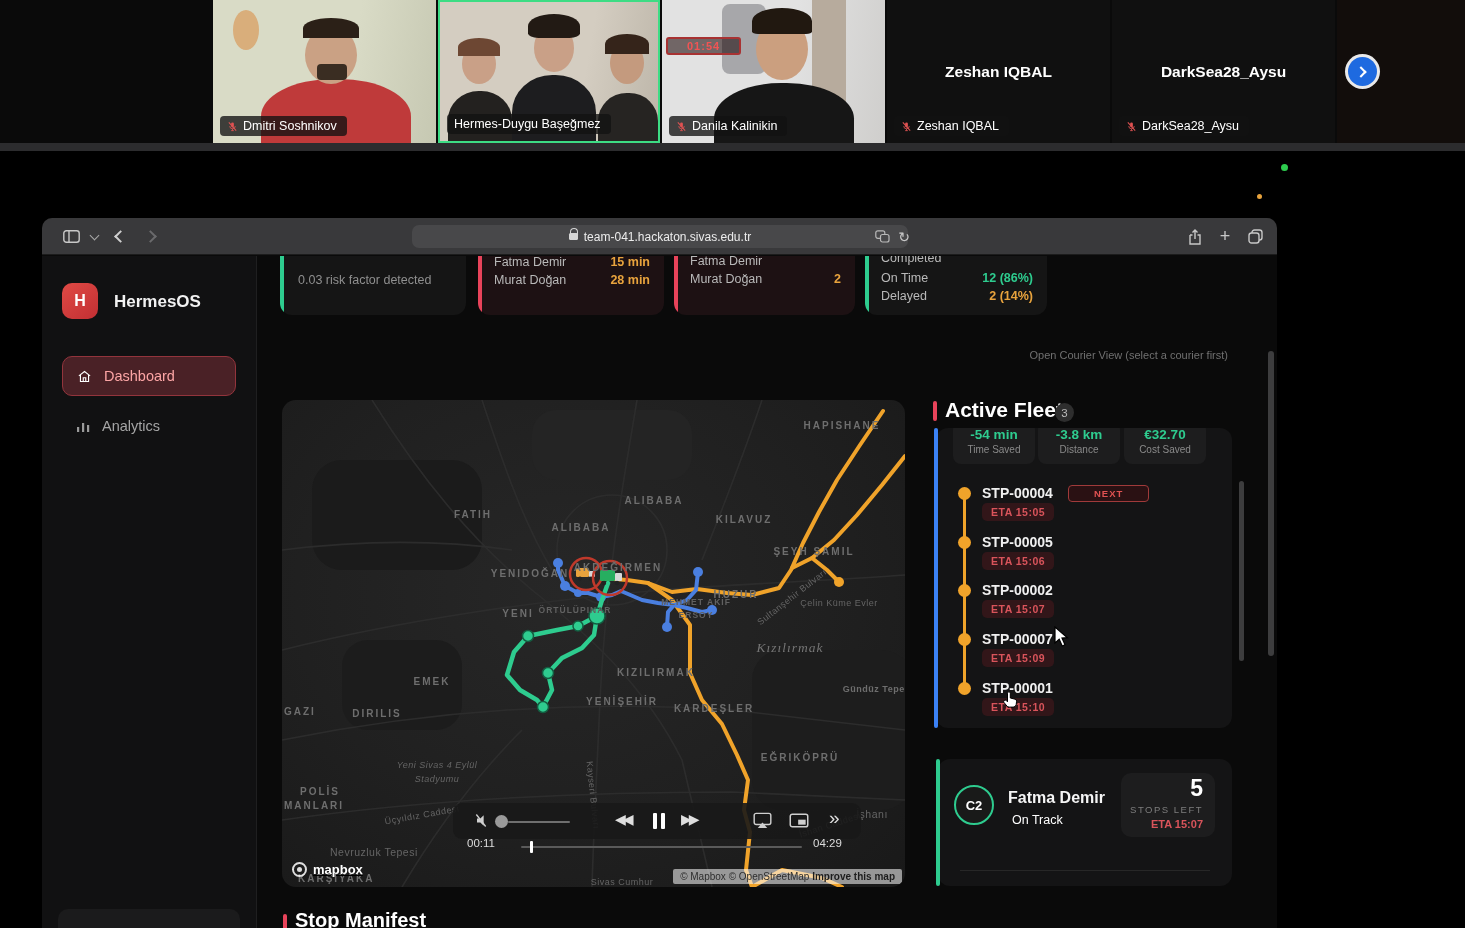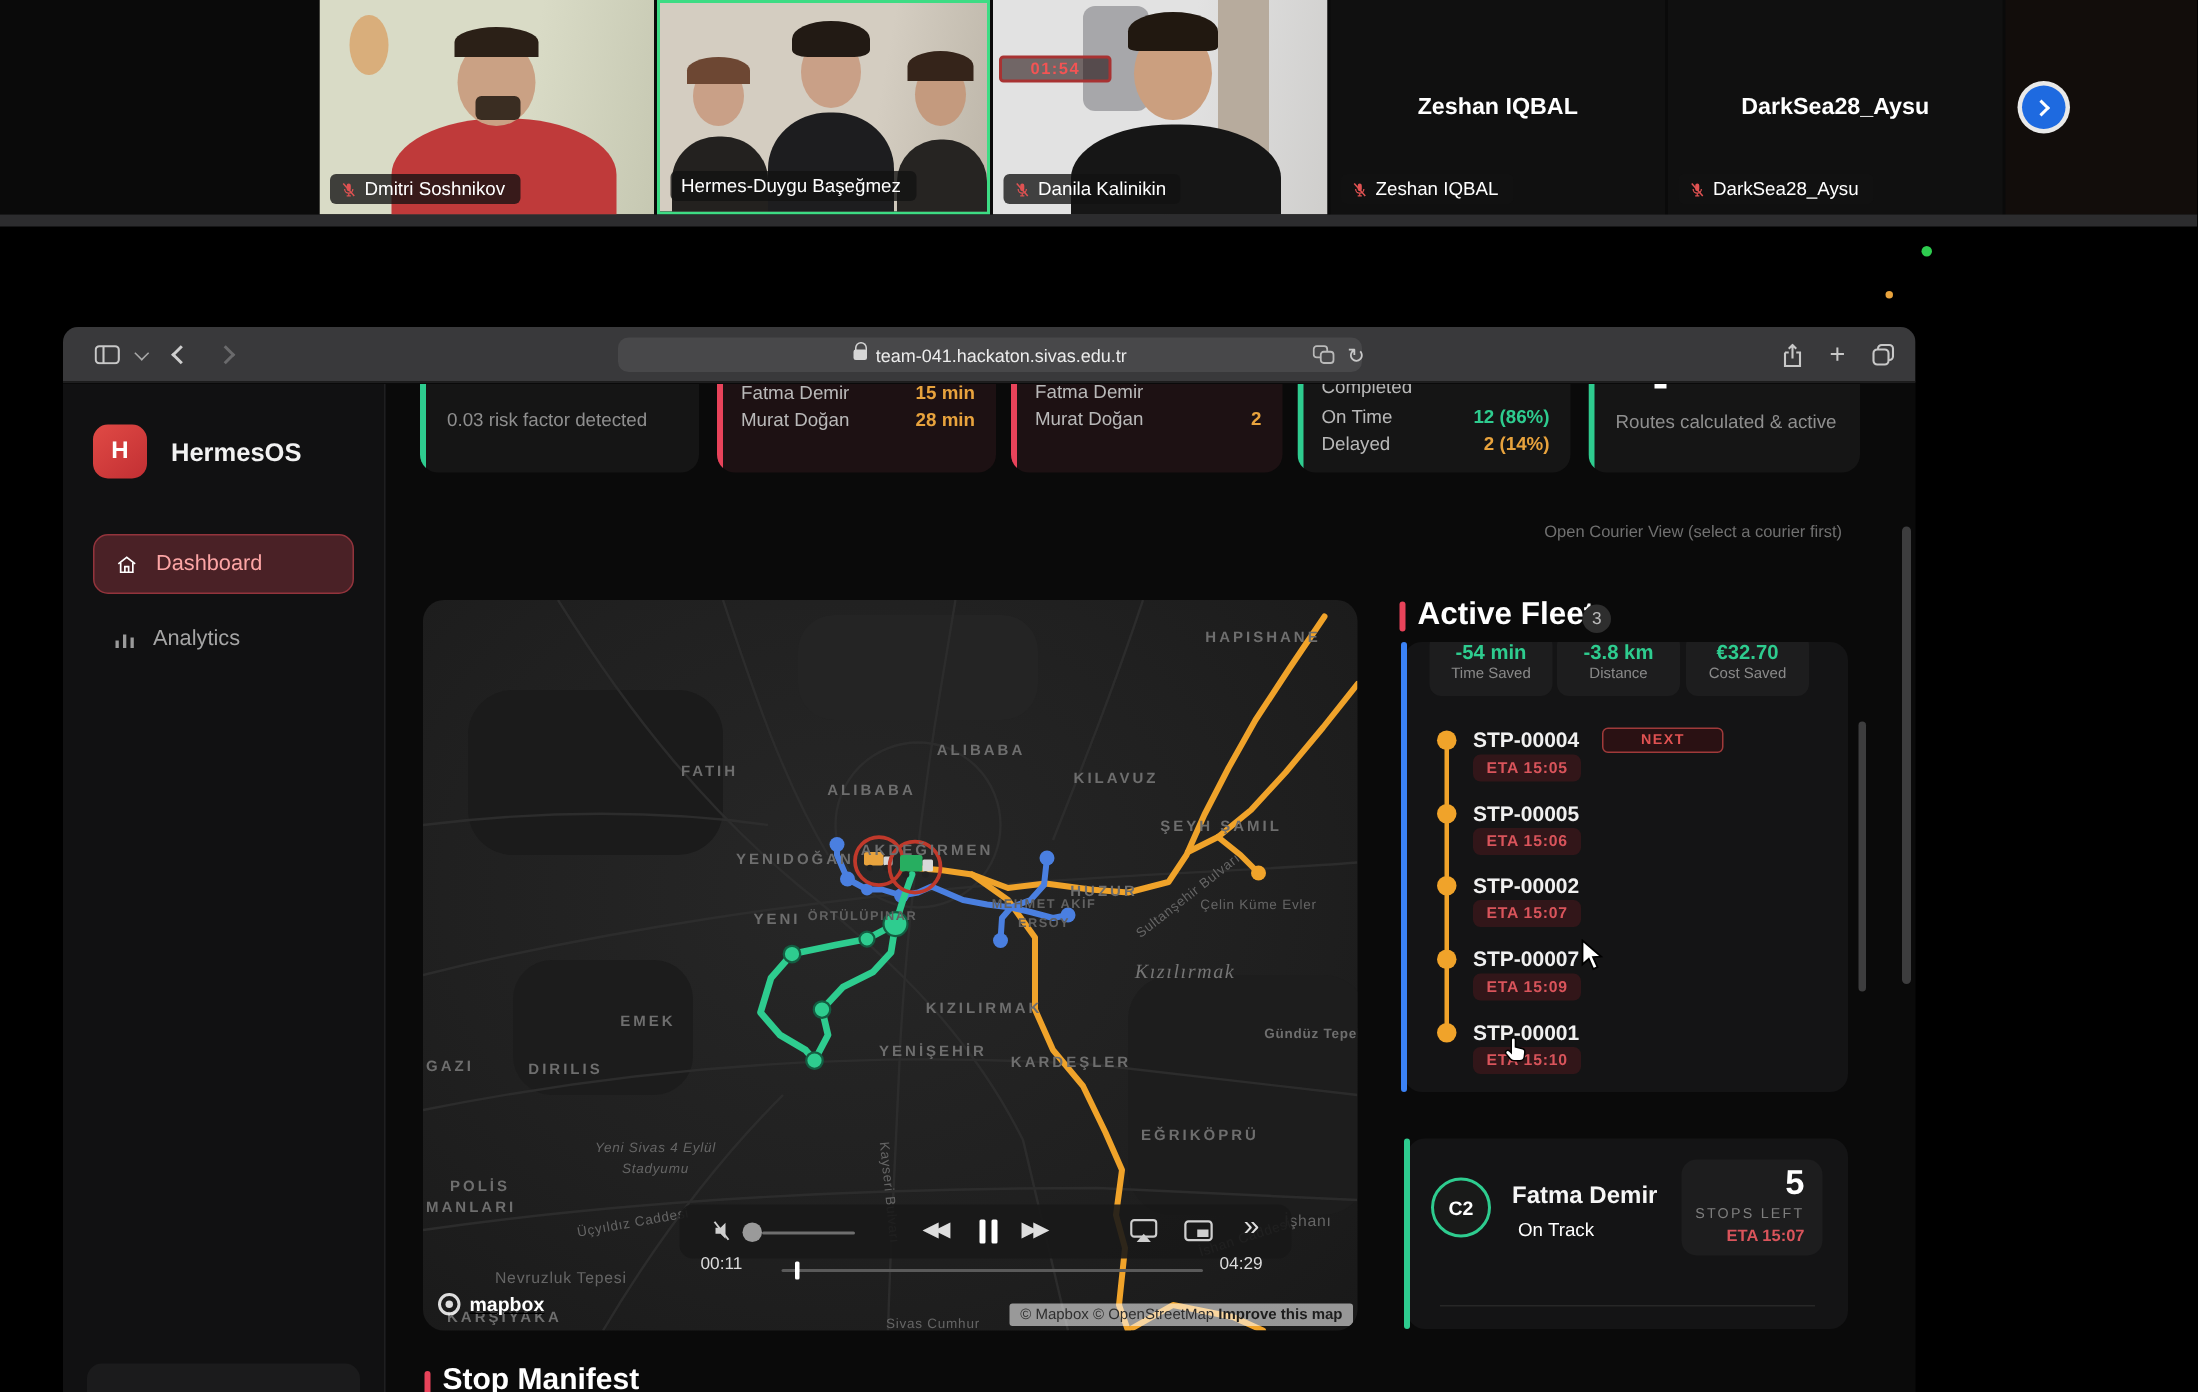--- a/index.html
+++ b/index.html
@@ -291,25 +291,20 @@
             <b></b>
           </div>
         <div class="crow" style="top:30px;">
             <span>On Time</span>
             <b style="color:#2ecc8f;">12 (86%)</b>
           </div>
         <div class="crow" style="top:48px;">
             <span>Delayed</span>
             <b style="color:#e8a33d;">2 (14%)</b>
           </div>
-      </div>
-      <div class="card" style="left:1017px;width:181px;">
-        <div class="lb" style="background:#2ecc8f;"></div>
-        <div class="abs" style="left:44px;top:12px;width:8px;height:6px;background:#fff;"></div>
-        <div class="cnote" style="top:33px;">Routes calculated &amp; active</div>
       </div>
 
       <div class="abs" style="left:0;top:93px;width:1186px;text-align:right;color:#707070;font-size:11px;">Open Courier View (select a courier first)</div>
 
       <div id="map">
         <svg width="623" height="487" style="position:absolute;left:0;top:0;">
 
           <rect x="30" y="60" width="170" height="110" rx="30" fill="#1b1b1b"></rect>
           <rect x="60" y="240" width="120" height="90" rx="26" fill="#1c1c1c"></rect>
           <rect x="470" y="250" width="160" height="160" rx="30" fill="#1d1d1d"></rect>

